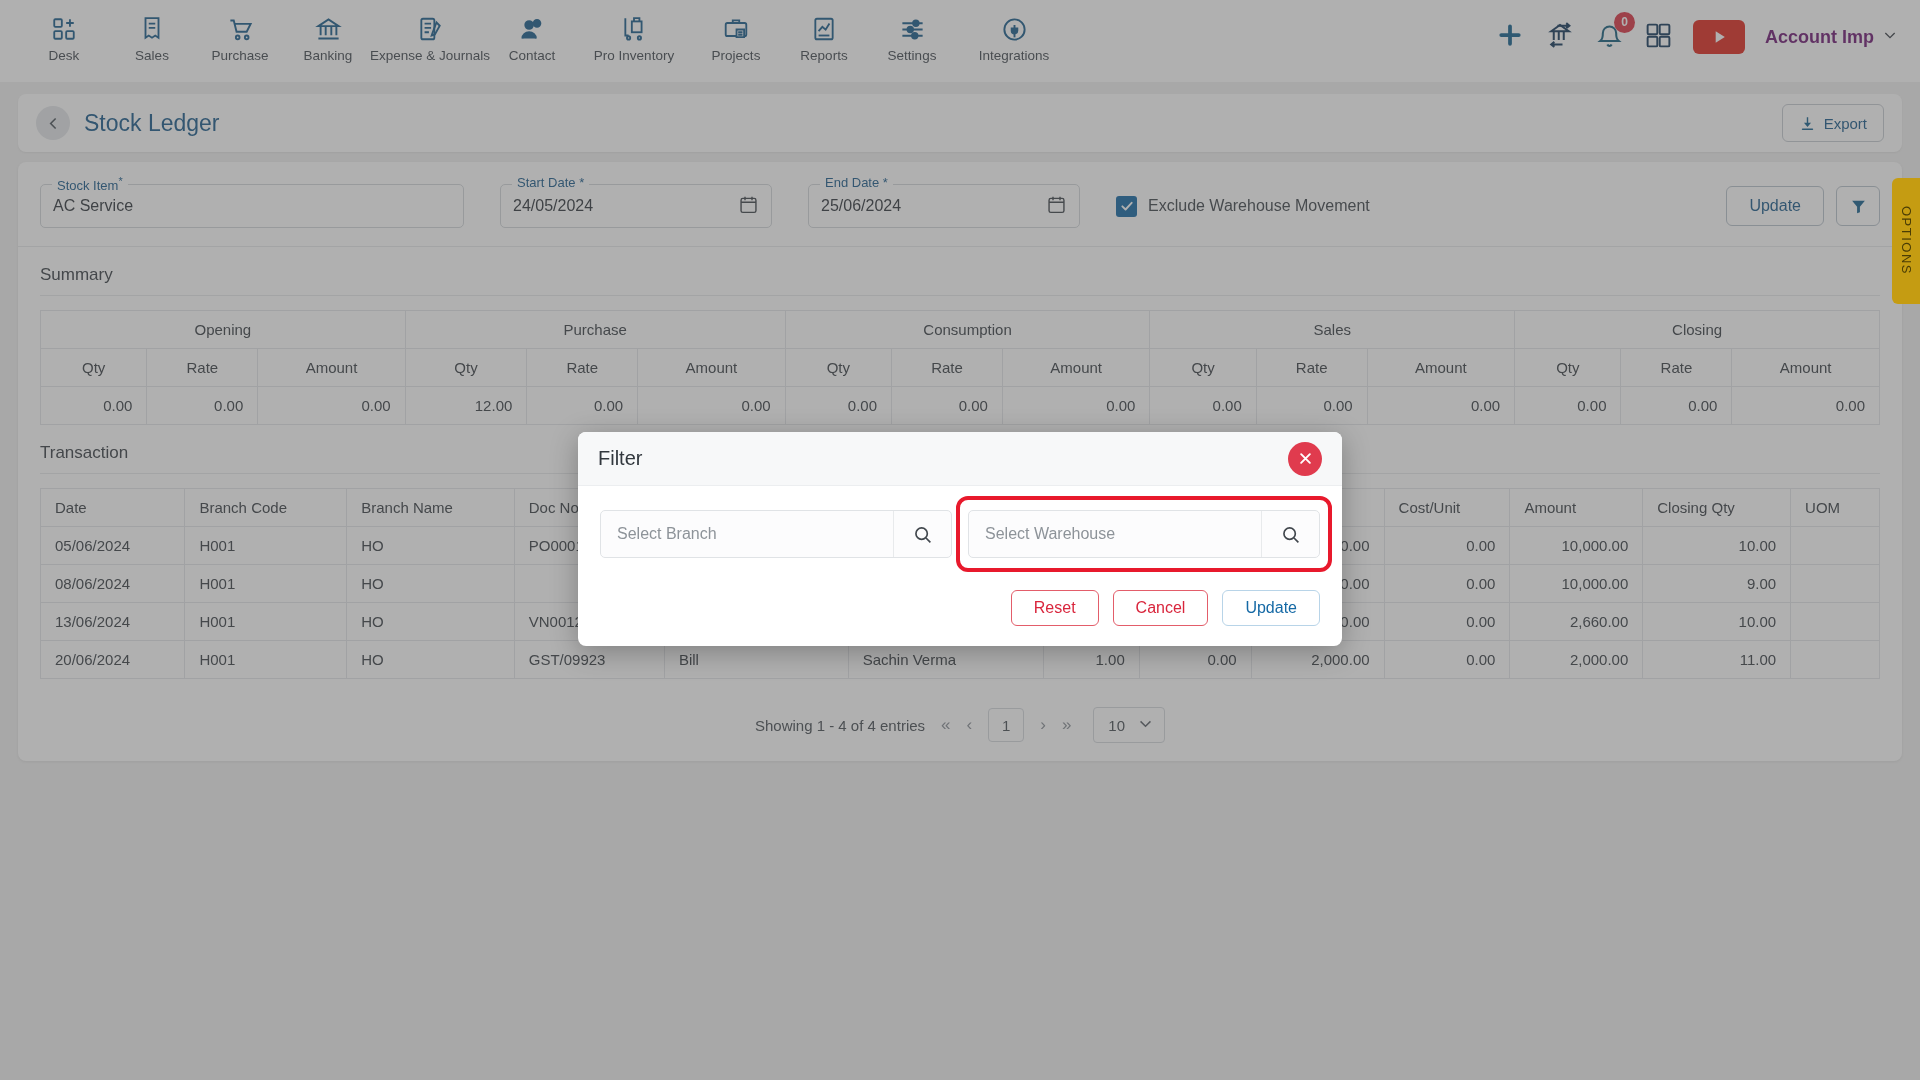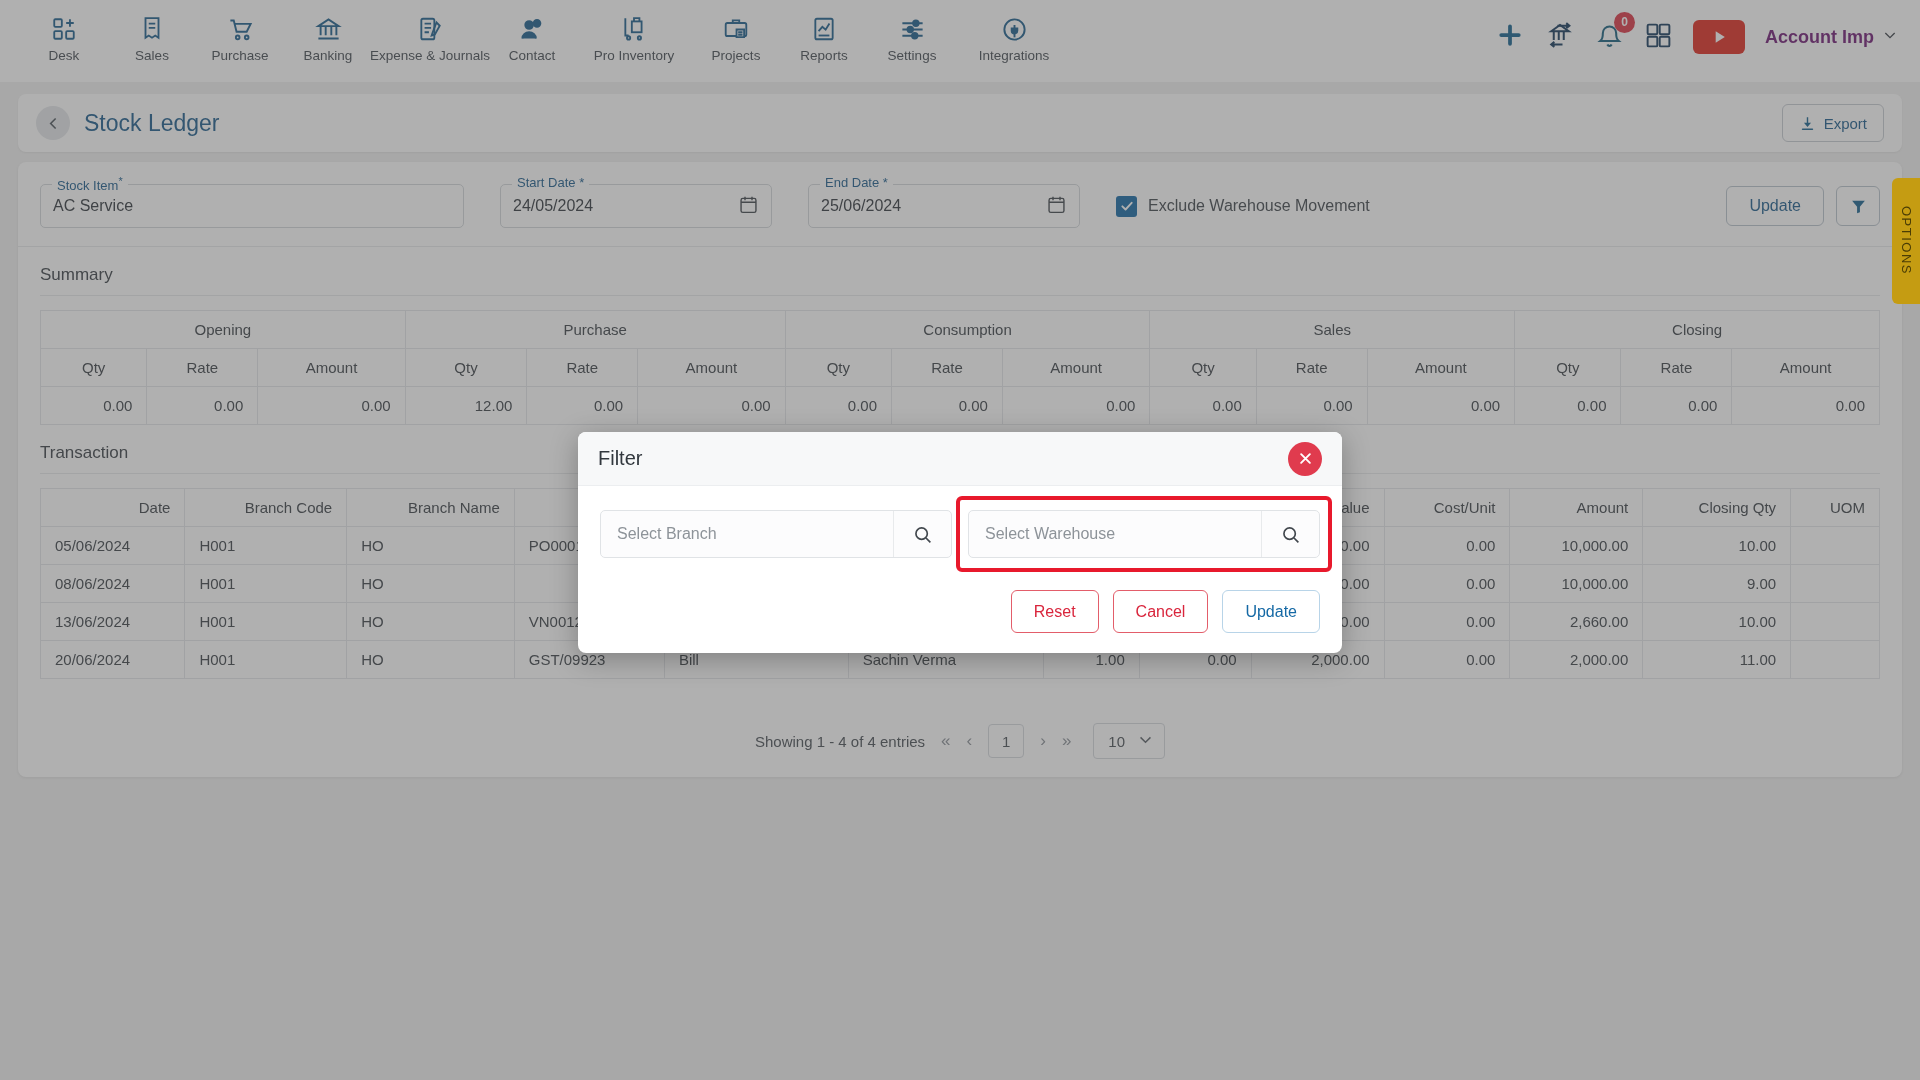--- a/index.html
+++ b/index.html
@@ -131,28 +131,28 @@
     font-size: 17px; color: #3b4147; padding: 18px 22px 10px 22px;
   }
   .divider { height:1px; background:#e8eaec; margin: 0 22px; }
   table { border-collapse: collapse; width: calc(100% - 44px); margin: 14px 22px 0 22px; }
   table th, table td {
     border: 1px solid #e3e6e9; font-size: 15px; color: #3c4248;
     padding: 10px 14px; font-weight: 400;
   }
   thead th { text-align: center; font-weight: 400; }
   .sum-table td { text-align: right; }
-  .tx-table th { text-align: right; }
+  .tx-table th { text-align: left; }
   .tx-table td { text-align: left; }
   .tx-table td.num { text-align: right; }
 
   
   .pagination {
     display: flex; align-items: center; justify-content: center;
-    gap: 16px; margin-top: 44px; font-size: 15px; color: #4a5056;
+    gap: 16px; margin-top: 28px; font-size: 15px; color: #4a5056;
   }
   .pg-arrow { color: #8a9097; cursor: pointer; font-size: 17px; }
   .pg-num {
     border: 1px solid #d5d9dd; border-radius: 4px; width: 36px; height: 34px;
     display:flex; align-items:center; justify-content:center;
     background: #fff; cursor: pointer;
   }
   .pg-size {
     border: 1px solid #d5d9dd; border-radius: 4px; height: 36px;
     display:flex; align-items:center; gap: 12px; padding: 0 10px 0 14px;
@@ -187,39 +187,39 @@
   .modal-title { font-size: 20px; color: #32383e; }
   .modal-close {
     margin-left: auto; width: 34px; height: 34px; border-radius: 50%;
     background: #e03b4e; color: #fff; display: flex; align-items: center;
     justify-content: center; font-size: 19px; cursor: pointer; line-height: 1;
   }
   .modal-body { padding: 24px 22px 20px 22px; }
   .modal-fields { display: flex; gap: 16px; }
   .sel-wrap { flex: 1; position: relative; }
   .sel-wrap.highlight {
-    outline: 4px solid #e8192c; border-radius: 2px;
+    outline: 4px solid #e8192c; border-radius: 8px;
     padding: 10px 8px; margin: -10px -8px;
   }
   .sel-box {
     display: flex; align-items: center; border: 1px solid #e0e3e6;
     border-radius: 5px; height: 48px; background: #fcfcfd;
   }
   .sel-box .ph {
     flex: 1; padding: 0 16px; font-size: 16px; color: #8d9399;
   }
   .sel-box .sbtn {
     width: 58px; height: 100%; border-left: 1px solid #e8eaec;
     display: flex; align-items: center; justify-content: center; cursor: pointer;
   }
   .modal-actions {
     display: flex; justify-content: flex-end; gap: 14px; margin-top: 32px;
   }
   .mbtn {
-    height: 43px; padding: 0 22px; border-radius: 6px; background: #fff;
+    height: 36px; padding: 0 22px; border-radius: 6px; background: #fff;
     font-size: 16px; cursor: pointer; display:flex; align-items:center;
   }
   .mbtn.red { border: 1px solid #e35d6a; color: #d9253c; }
   .mbtn.blue { border: 1px solid #b8d4e8; color: #1569a5; }
 </style>
 </head>
 <body>
 
 <div id="page-root">
 

